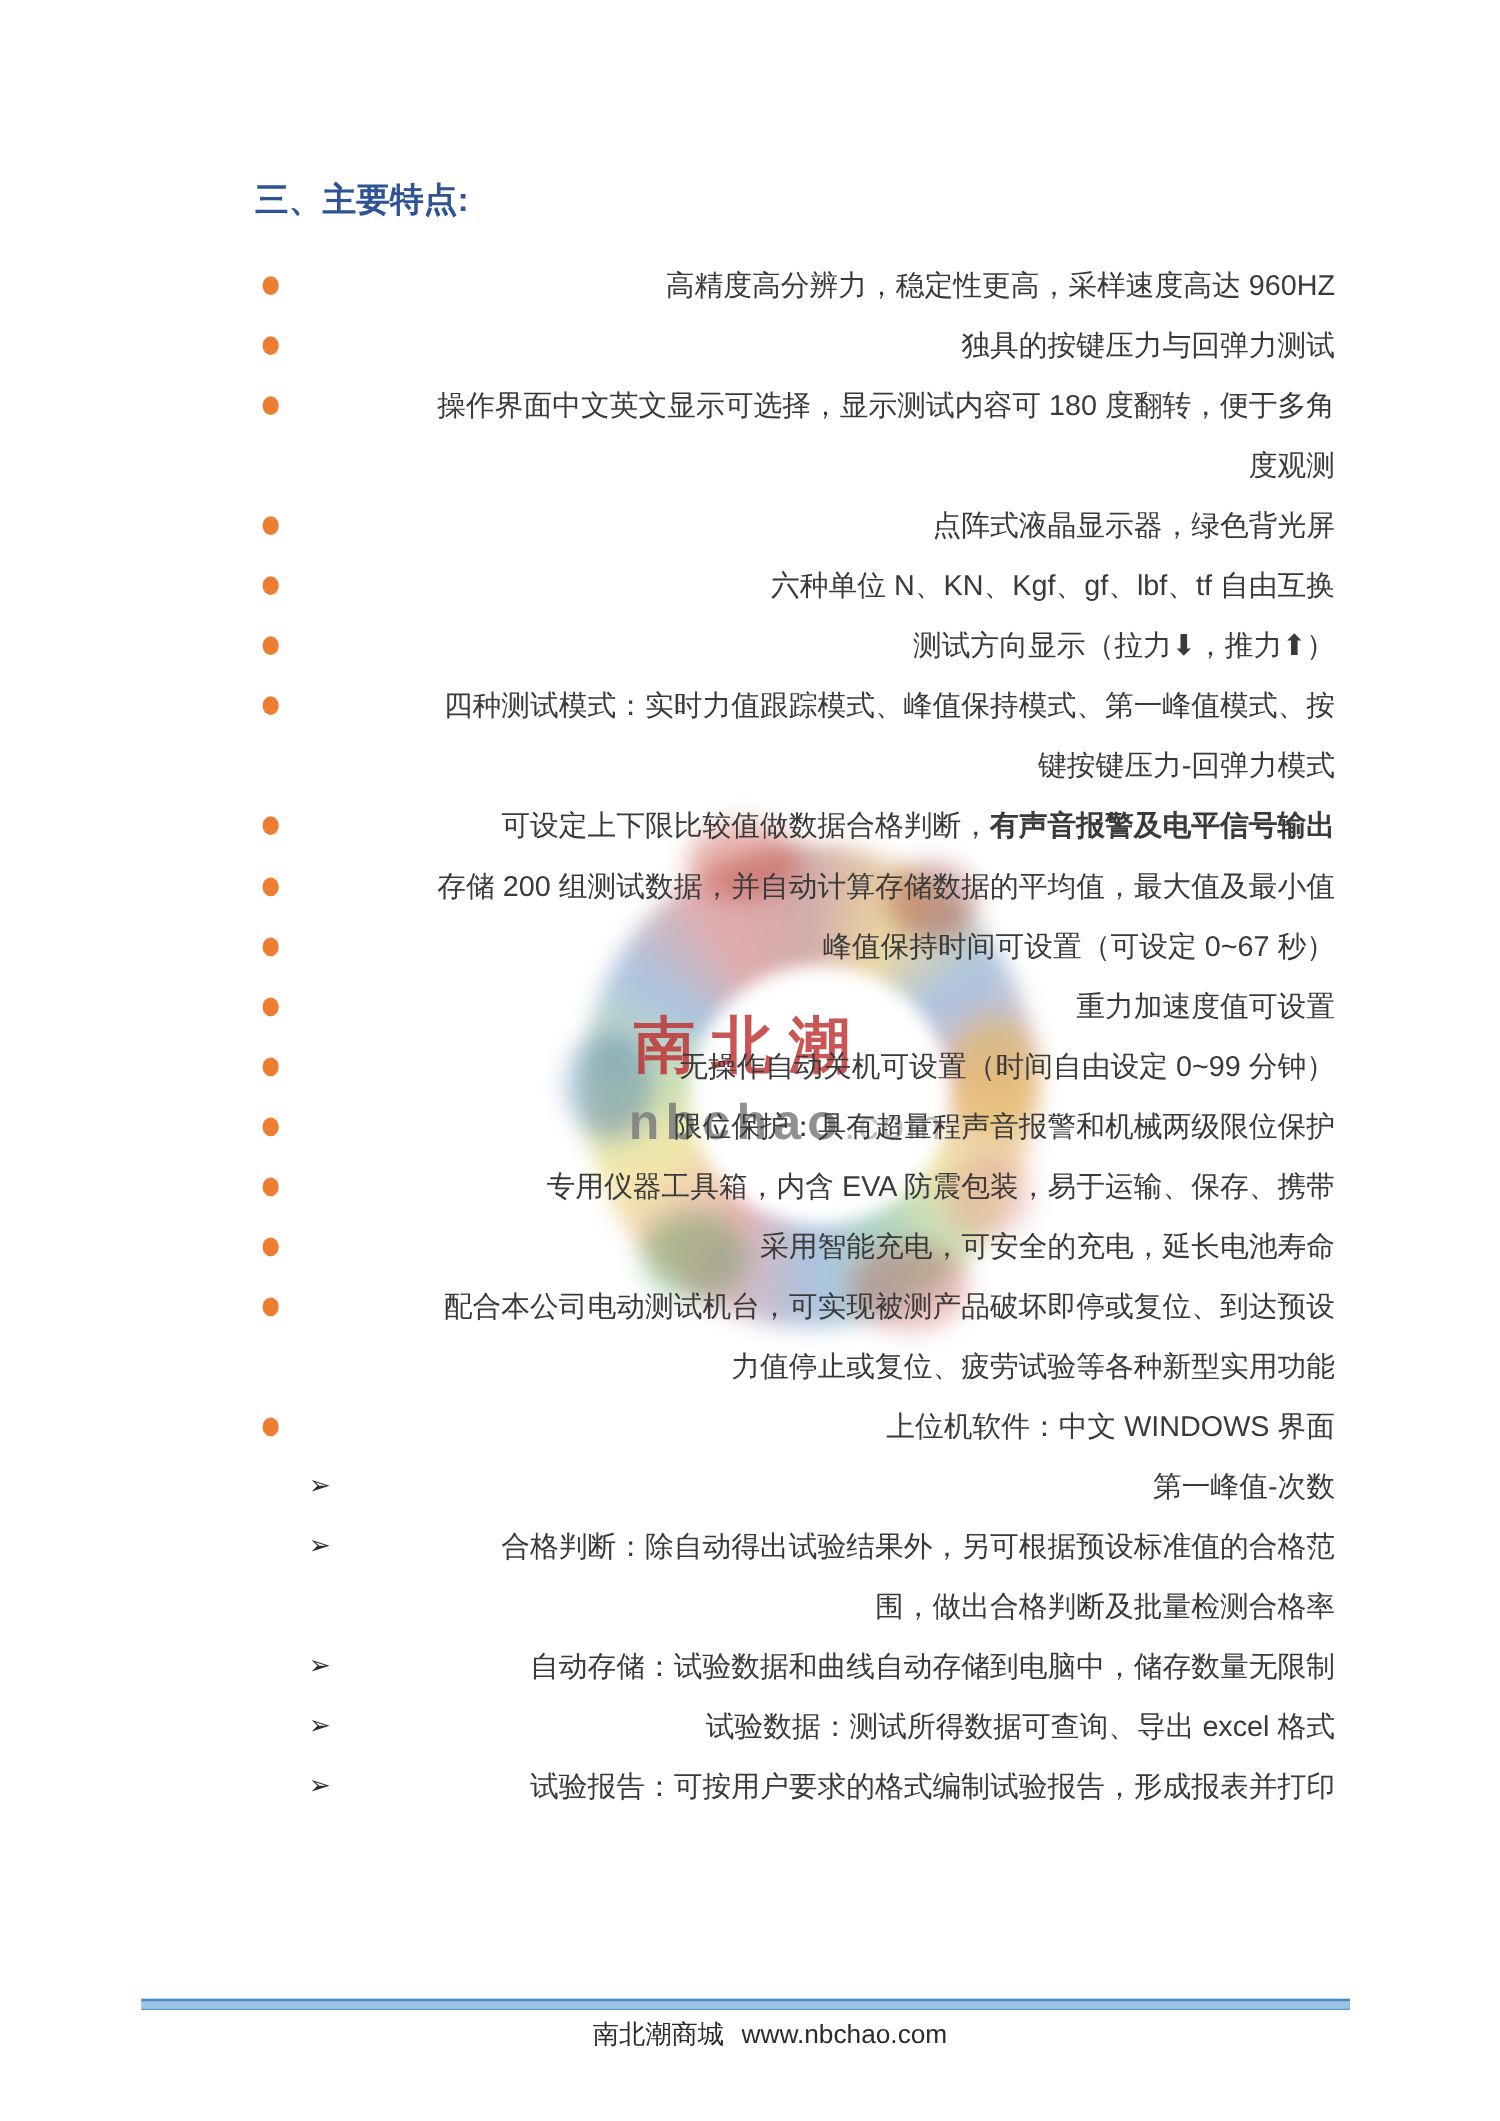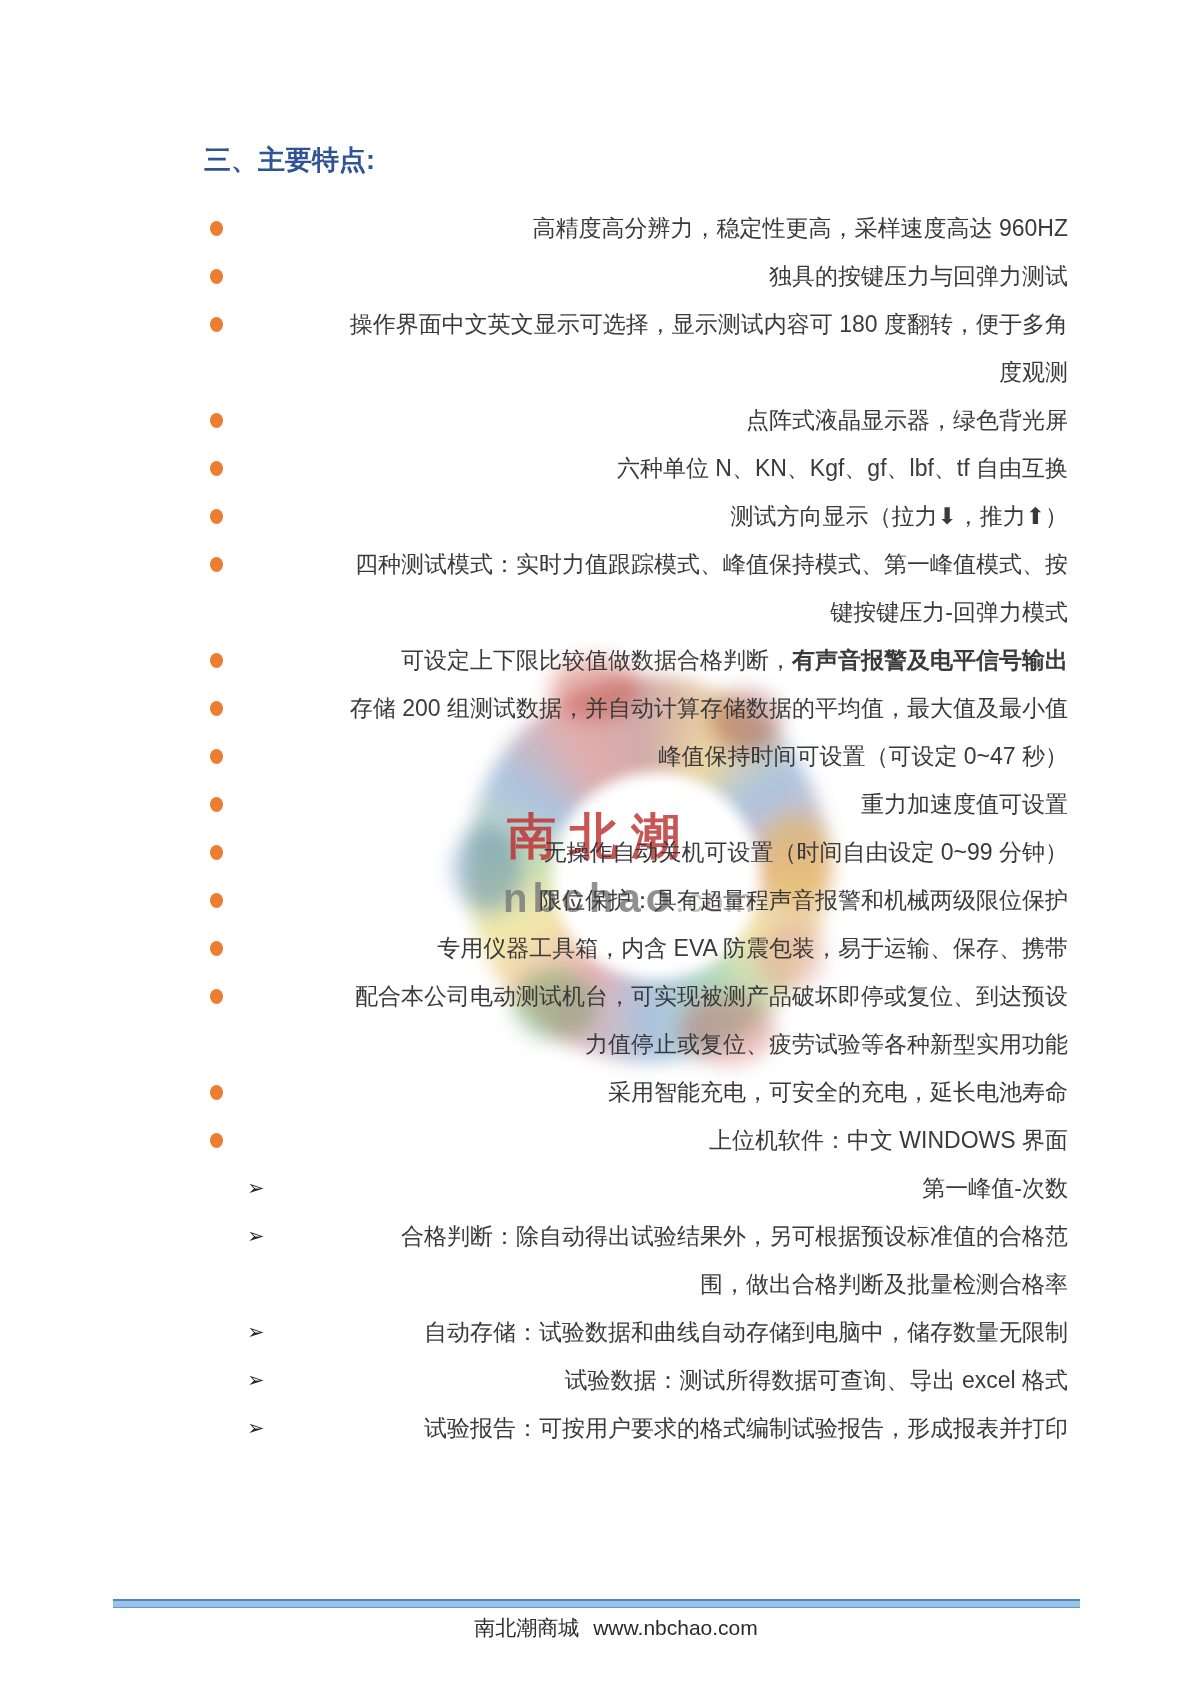--- a/index.html
+++ b/index.html
@@ -127,46 +127,46 @@
         <div class="item bullet">
           <span class="marker"></span>
           <div class="line"><span class="serif">可设定上下限比较值做数据合格判断，</span><span class="bold">有声音报警及电平信号输出</span></div>
         </div>
         <div class="item bullet">
           <span class="marker"></span>
           <div class="line"><span>存储 200 组测试数据，并自动计算存储数据的平均值，最大值及最小值</span></div>
         </div>
         <div class="item bullet">
           <span class="marker"></span>
-          <div class="line"><span>峰值保持时间可设置（可设定 0~47 秒）</span></div>
+          <div class="line"><span>峰值保持时间可设置（可设定 0~67 秒）</span></div>
         </div>
         <div class="item bullet">
           <span class="marker"></span>
           <div class="line"><span>重力加速度值可设置</span></div>
         </div>
         <div class="item bullet">
           <span class="marker"></span>
           <div class="line"><span>无操作自动关机可设置（时间自由设定 0~99 分钟）</span></div>
         </div>
         <div class="item bullet">
           <span class="marker"></span>
           <div class="line"><span>限位保护：具有超量程声音报警和机械两级限位保护</span></div>
         </div>
         <div class="item bullet">
           <span class="marker"></span>
           <div class="line"><span>专用仪器工具箱，内含 EVA 防震包装，易于运输、保存、携带</span></div>
         </div>
         <div class="item bullet">
           <span class="marker"></span>
-          <div class="line"><span>配合本公司电动测试机台，可实现被测产品破坏即停或复位、到达预设</span></div>
-          <div class="line"><span>力值停止或复位、疲劳试验等各种新型实用功能</span></div>
+          <div class="line"><span>采用智能充电，可安全的充电，延长电池寿命</span></div>
         </div>
         <div class="item bullet">
           <span class="marker"></span>
-          <div class="line"><span>采用智能充电，可安全的充电，延长电池寿命</span></div>
+          <div class="line"><span>配合本公司电动测试机台，可实现被测产品破坏即停或复位、到达预设</span></div>
+          <div class="line"><span>力值停止或复位、疲劳试验等各种新型实用功能</span></div>
         </div>
         <div class="item bullet">
           <span class="marker"></span>
           <div class="line"><span>上位机软件：中文 WINDOWS 界面</span></div>
         </div>
         <div class="item sub">
           <span class="marker">➢</span>
           <div class="line"><span>第一峰值-次数</span></div>
         </div>
         <div class="item sub">

